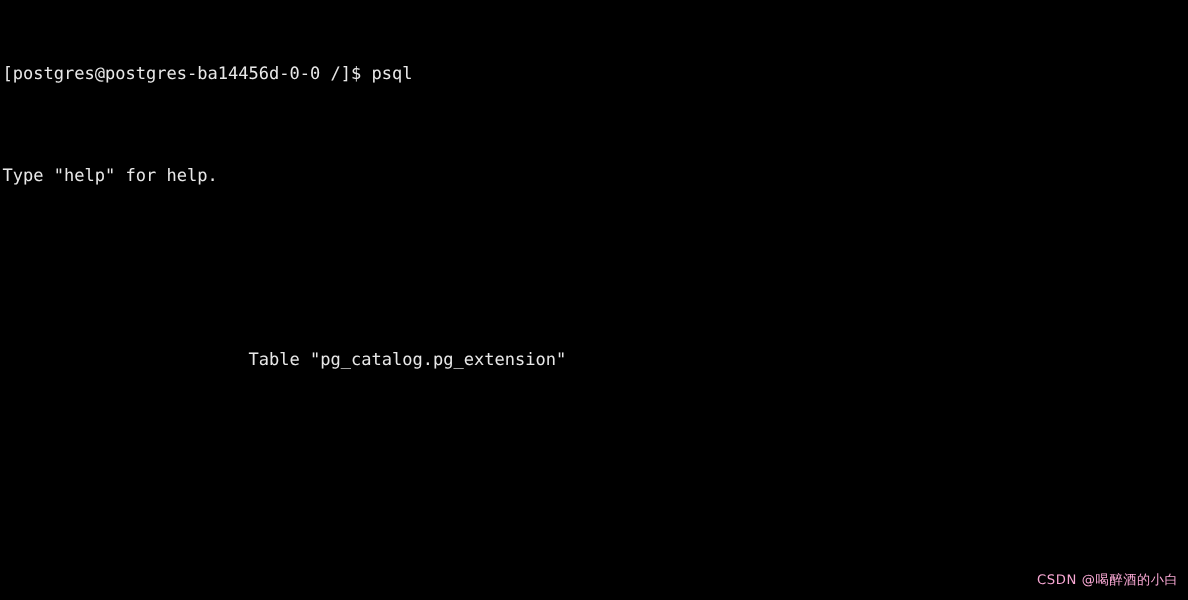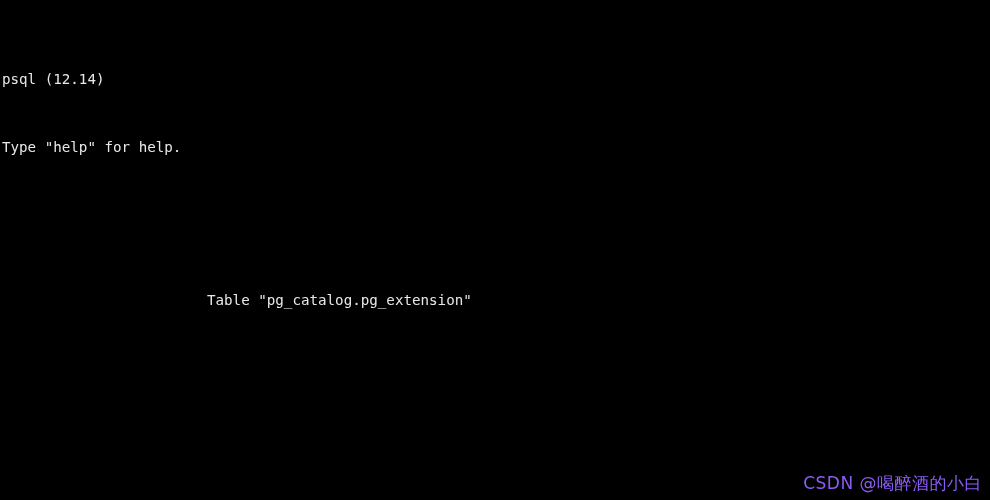--- a/index.html
+++ b/index.html
@@ -31,35 +31,35 @@
   }
   .line {
     height: 17px;
     white-space: pre;
     color: #e8e8e8;
   }
   #watermark {
     position: absolute;
     right: 8px;
     bottom: 8px;
-    color: #8b5cf6;
+    color: #f9a8d4;
     font-family: "DejaVu Sans", "Liberation Sans", sans-serif;
-    font-size: 17px;
+    font-size: 11px;
     letter-spacing: 0.5px;
     white-space: pre;
   }
 </style>
 </head>
 <body>
 
 <div id="terminal">
   <div id="screen">
 
+    <div class="line"><span>[postgres@postgres-ba14456d-0-0 /]$</span> <span>psql</span></div>
 
-    <div class="line">psql (12.14)</div>
 
     <div class="line">Type "help" for help.</div>
 
     <div class="line"></div>
 
 
     <div class="line">                        Table "pg_catalog.pg_extension"</div>
 
 
     

